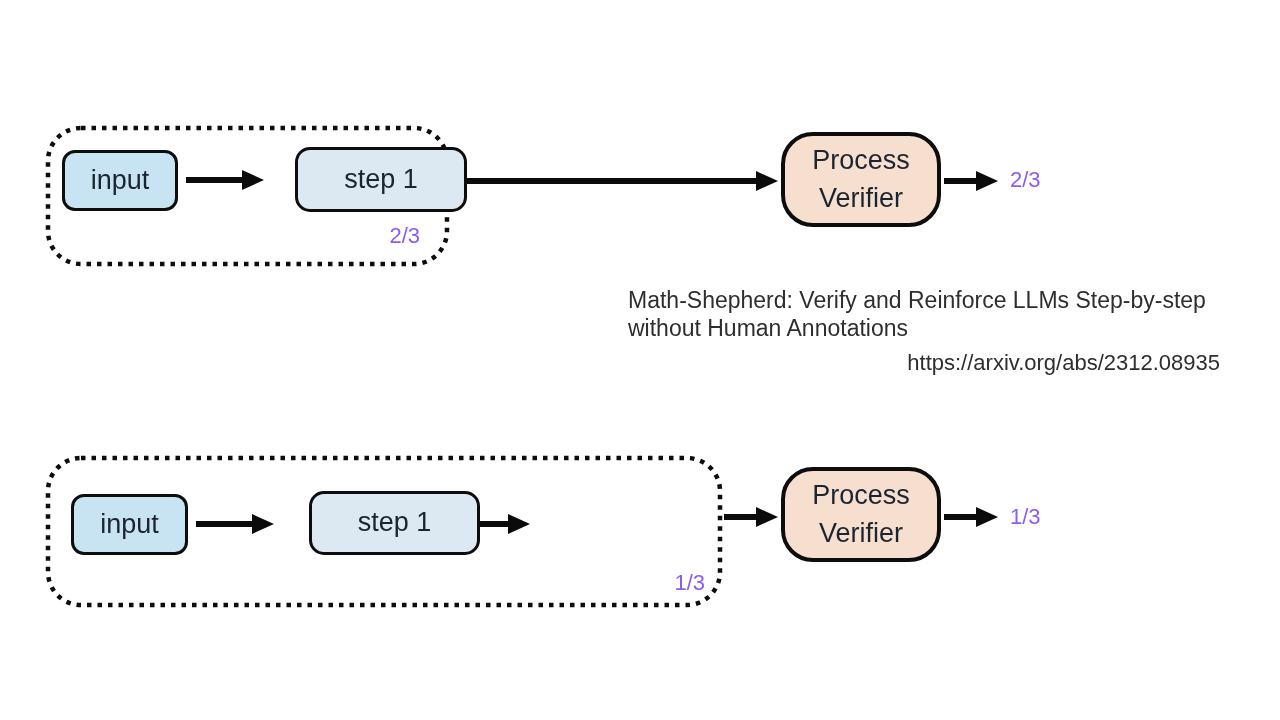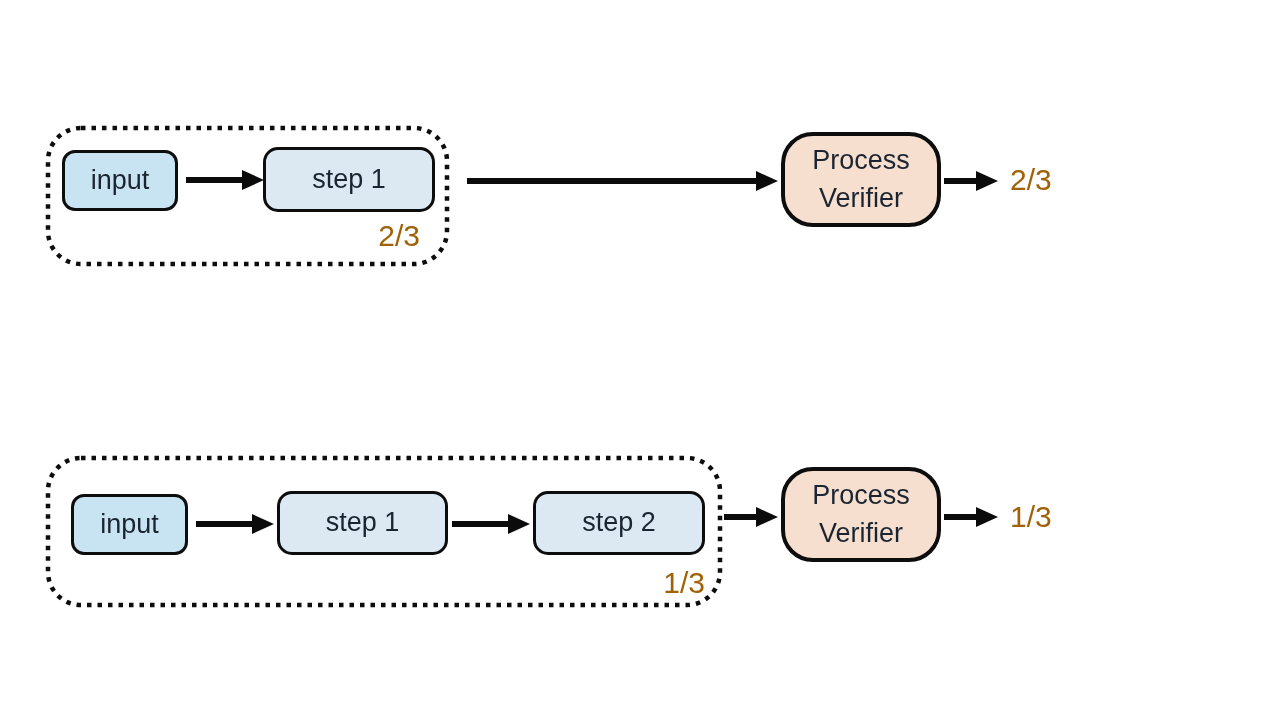--- a/index.html
+++ b/index.html
@@ -34,33 +34,34 @@
     color: #1b2431;
     line-height: 1.25;
   }
   .node.input-node {
     background: #c8e3f1;
     border-radius: 13px;
   }
   .node.step-node {
     background: #dce9f3;
     border-radius: 15px;
+    margin-left: 32px;
   }
   .node.verifier-node {
     background: #f6dfcf;
     border-radius: 32px;
     border-width: 4px;
     font-size: 27px;
     line-height: 1.4;
     padding: 0 14px;
   }
   .score {
     position: absolute;
-    color: #a16207;
-    font-size: 30px;
+    color: #8b5cf6;
+    font-size: 22px;
     line-height: 34px;
     white-space: nowrap;
   }
   .score.right-align {
     text-align: right;
   }
   .caption {
     position: absolute;
     left: 628px;
     top: 286px;
@@ -116,26 +117,30 @@
   <div class="node input-node" style="left:62px; top:150px; width:116px; height:61px;">input</div>
 
   <div class="node step-node" style="left:263px; top:147px; width:172px; height:65px;">step 1</div>
 
   <div class="score right-align" style="left:364px; top:219px; width:56px;">2/3</div>
 
   <div class="node verifier-node" style="left:781px; top:132px; width:160px; height:95px;">Process Verifier</div>
 
   <div class="score" style="left:1010px; top:163px;">2/3</div>
 
+  <div class="caption">
+    <div class="title-line">Math-Shepherd: Verify and Reinforce LLMs Step-by-step</div>
+    <div class="title-line">without Human Annotations</div>
+    <div class="url-line">https://arxiv.org/abs/2312.08935</div>
+  </div>
 
   <div class="node input-node" style="left:71px; top:494px; width:117px; height:61px;">input</div>
 
   <div class="node step-node" style="left:277px; top:491px; width:171px; height:64px;">step 1</div>
 
-  <div class="node step-node" style="left:533px; top:491px; width:172px; height:64px;">step 2</div>
 
   <div class="score right-align" style="left:649px; top:566px; width:56px;">1/3</div>
 
   <div class="node verifier-node" style="left:781px; top:467px; width:160px; height:95px;">Process Verifier</div>
 
   <div class="score" style="left:1010px; top:500px;">1/3</div>
 
 </div>
 
 </body></html>

